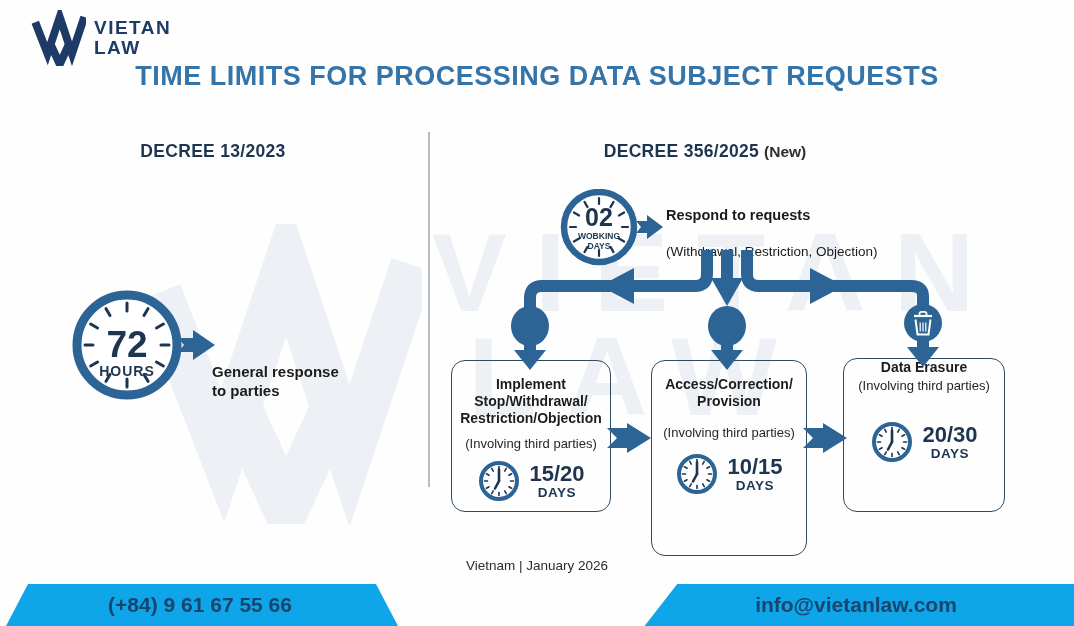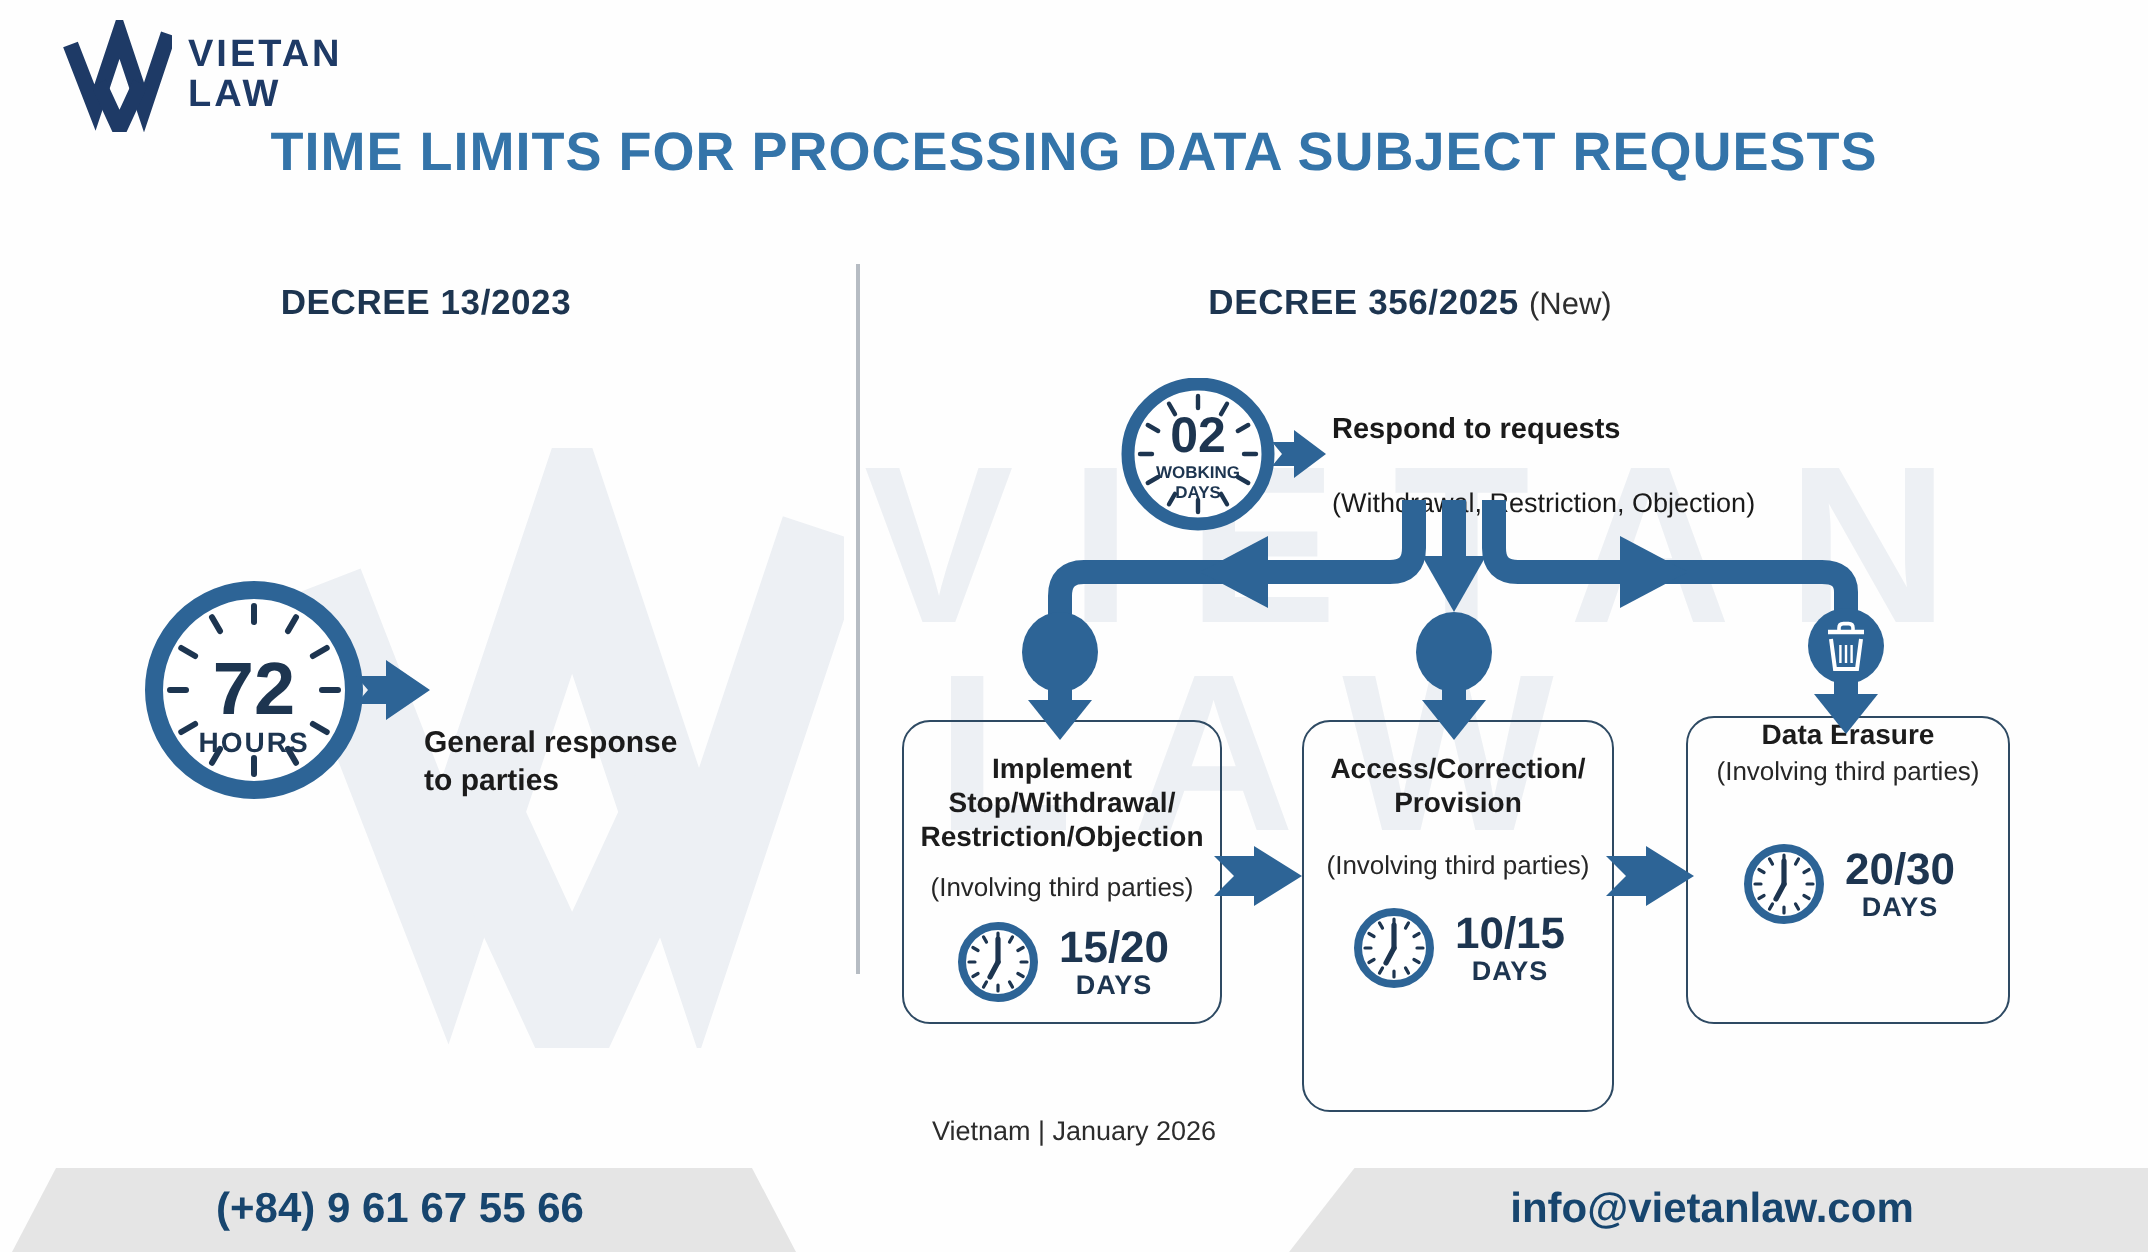--- a/index.html
+++ b/index.html
@@ -14,21 +14,21 @@
   .wm-mark{position:absolute;left:132px;top:224px;z-index:0;}
   
   .logo{position:absolute;left:30px;top:10px;display:flex;align-items:center;z-index:2;}
   .logo-text{margin-left:8px;color:#1e3a66;font-weight:800;font-size:19px;letter-spacing:1.5px;line-height:1.05;}
   .title{position:absolute;left:0;top:61px;width:100%;text-align:center;z-index:2;
          color:#3474a9;font-weight:800;font-size:27px;letter-spacing:.5px;}
   
   .heading{position:absolute;z-index:2;text-align:center;color:#1d3550;font-weight:800;font-size:17.5px;letter-spacing:.3px;}
   .heading-left{left:60px;top:141px;width:306px;}
   .heading-right{left:440px;top:141px;width:530px;}
-  .heading-suffix{font-weight:400;font-size:15.5px;color:#2e2e2e;letter-spacing:0;margin-left:5px;}
+  .heading-suffix{font-weight:700;font-size:15.5px;color:#2e2e2e;letter-spacing:0;margin-left:5px;}
   .divider{position:absolute;left:428px;top:132px;width:1.5px;height:355px;background:#b6bcc3;z-index:1;}
   
   .clock72{position:absolute;left:66px;top:290px;z-index:2;}
   .left-desc{position:absolute;left:212px;top:334px;z-index:2;color:#1b1b1b;font-weight:700;font-size:15px;line-height:1.26;margin-top:29px;}
   
   .clock02{position:absolute;left:556px;top:189px;z-index:2;}
   .respond{position:absolute;left:666px;top:207px;z-index:2;color:#1a1a1a;line-height:1.22;}
   .respond-title{font-weight:700;font-size:14.5px;}
   .respond-sub{font-weight:400;font-size:13.5px;margin-top:19px;}
   .connectors{position:absolute;left:440px;top:246px;z-index:3;}
@@ -48,21 +48,21 @@
   .box2 .dur-row{margin-top:12px;}
   .box3 .dur-row{margin-top:27px;}
   .dur-col{display:flex;flex-direction:column;align-items:center;}
   .dur-num{font-weight:800;font-size:22px;color:#1d3550;line-height:1.05;}
   .dur-unit{font-weight:800;font-size:13.5px;color:#1d3550;letter-spacing:.5px;}
   .gaparrow{position:absolute;z-index:2;}
   .ga1{left:607px;top:423px;} .ga2{left:803px;top:423px;}
   
   .foot-note{position:absolute;left:0;top:558px;width:100%;text-align:center;z-index:2;
              color:#2c2c2c;font-size:13.5px;}
-  .bar{position:absolute;top:584px;height:42px;background:#e5e5e5;z-index:2;
+  .bar{position:absolute;top:584px;height:42px;background:#0ea5e9;z-index:2;
        display:flex;align-items:center;justify-content:center;
        color:#17456e;font-weight:800;font-size:21px;}
   .bar-left{left:0;width:400px;clip-path:polygon(7% 0,94% 0,99.5% 100%,1.5% 100%);}
   .bar-right{left:638px;width:436px;clip-path:polygon(9% 0,100% 0,100% 100%,1.5% 100%);}
 </style>
 </head>
 <body>
 
 <div class="canvas">
 

